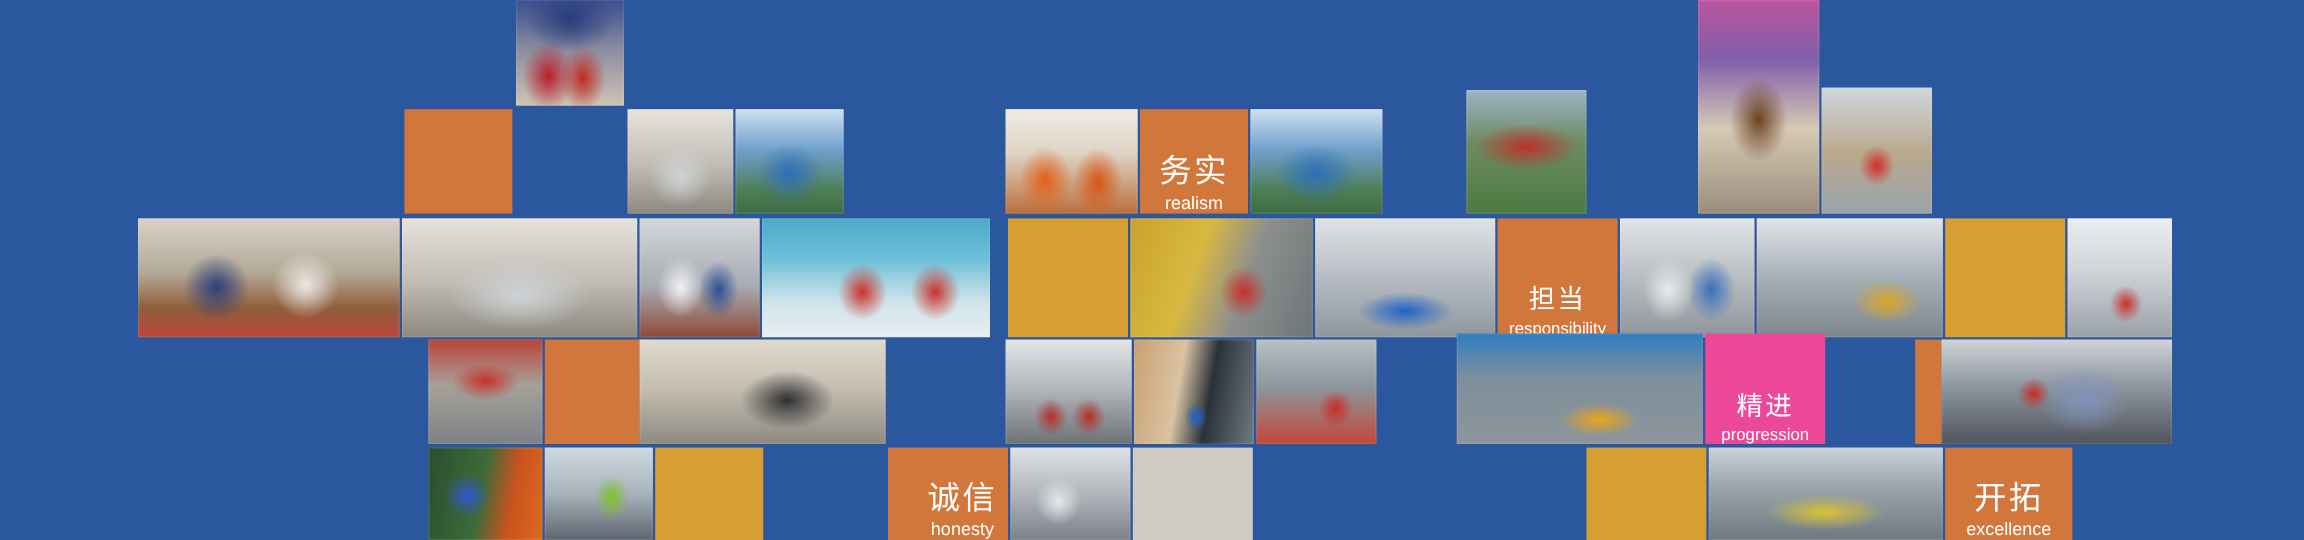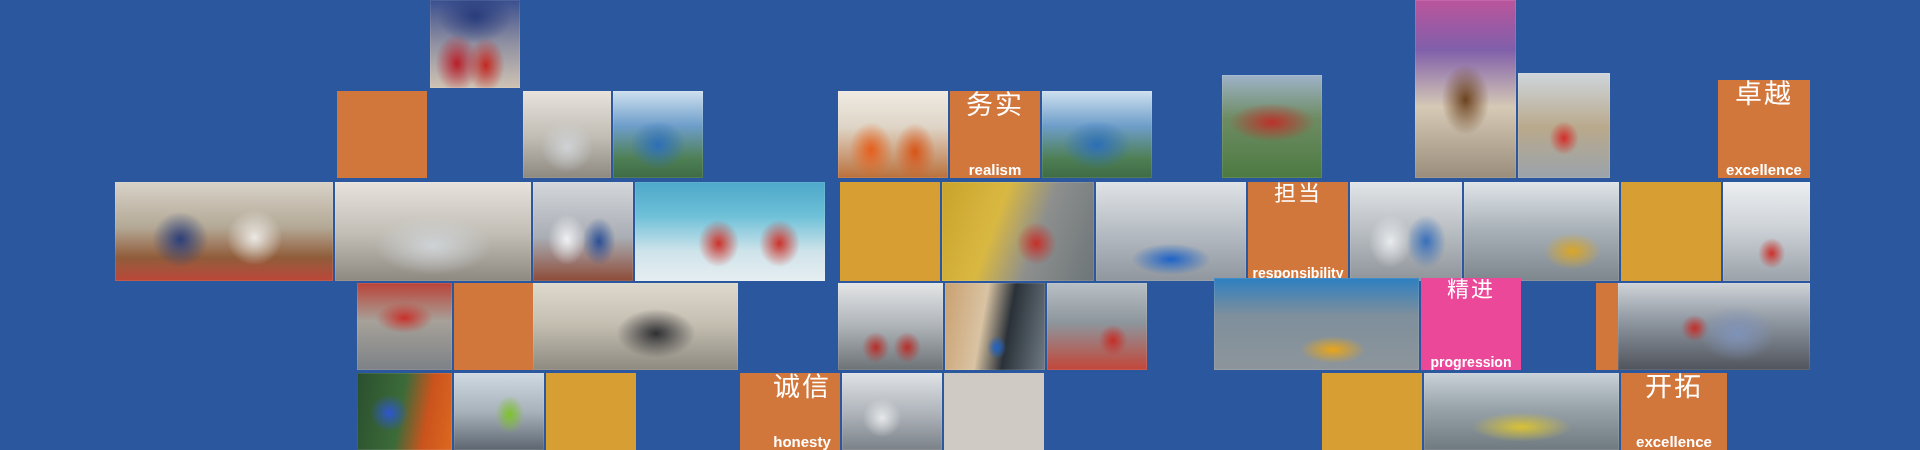--- a/index.html
+++ b/index.html
@@ -33,35 +33,35 @@
   .tile.solid-orange { background: #D2773C; }
   .tile.solid-gold   { background: #D79E33; }
   .tile.solid-grey   { background: #CFCBC4; }
 
   
   .tile.value {
     background: #D2773C;
     display: flex;
     flex-direction: column;
     align-items: center;
-    justify-content: space-between;
+    justify-content: flex-end;
     color: #FFFFFF;
     text-align: center;
     line-height: 1.05;
   }
   .value .cn {
     font-size: 27px;
     letter-spacing: 2px;
     font-weight: 400;
     white-space: nowrap;
   }
   .value .en {
     font-size: 15px;
     margin-top: 5px;
-    font-weight: 700;
+    font-weight: 400;
     white-space: nowrap;
   }
   .value.wide .cn { font-size: 22px; }
   .value.wide .en { font-size: 14px; }
 
   
   .tile.photo {
     background-color: #7d8796;
     background-repeat: no-repeat;
     background-size: cover;
@@ -228,24 +228,20 @@
     <div class="tile photo ph-lobby-group" style="left: 523px; top: 91px; width: 88px; height: 87px;"></div>
     <div class="tile photo ph-outdoor-blue" style="left: 613px; top: 91px; width: 90px; height: 87px;"></div>
     <div class="tile photo ph-orange-party" style="left: 838px; top: 91px; width: 110px; height: 87px;"></div>
     <div class="tile value" style="left: 950px; top: 91px; width: 90px; height: 87px; background: rgb(210, 119, 60); color: rgb(255, 255, 255);">
       <div class="cn">务实</div>
       <div class="en">realism</div>
     </div>
     <div class="tile photo ph-outdoor-blue" style="left: 1042px; top: 91px; width: 110px; height: 87px;"></div>
     <div class="tile photo ph-field-row" style="left: 1222px; top: 75px; width: 100px; height: 103px;"></div>
     <div class="tile photo ph-warehouse-bag" style="left: 1518px; top: 73px; width: 92px; height: 105px;"></div>
-    <div class="tile value" style="left: 1718px; top: 80px; width: 92px; height: 98px; background: rgb(210, 119, 60); color: rgb(255, 255, 255);">
-      <div class="cn">卓越</div>
-      <div class="en">excellence</div>
-    </div>
     <div class="tile photo ph-tea-table" style="left: 115px; top: 182px; width: 218px; height: 99px;"></div>
     <div class="tile photo ph-lobby-group" style="left: 335px; top: 182px; width: 196px; height: 99px;"></div>
     <div class="tile photo ph-pushup" style="left: 533px; top: 182px; width: 100px; height: 99px;"></div>
     <div class="tile photo ph-ceremony-banner" style="left: 635px; top: 182px; width: 190px; height: 99px;"></div>
     <div class="tile solid-gold" style="left: 840px; top: 182px; width: 100px; height: 99px; background: rgb(215, 158, 51);"></div>
     <div class="tile photo ph-factory-yellow" style="left: 942px; top: 182px; width: 152px; height: 99px;"></div>
     <div class="tile photo ph-blue-bags" style="left: 1096px; top: 182px; width: 150px; height: 99px;"></div>
     <div class="tile value wide" style="left: 1248px; top: 182px; width: 100px; height: 99px; background: rgb(210, 119, 60); color: rgb(255, 255, 255);">
       <div class="cn">担当</div>
       <div class="en">responsibility</div>

